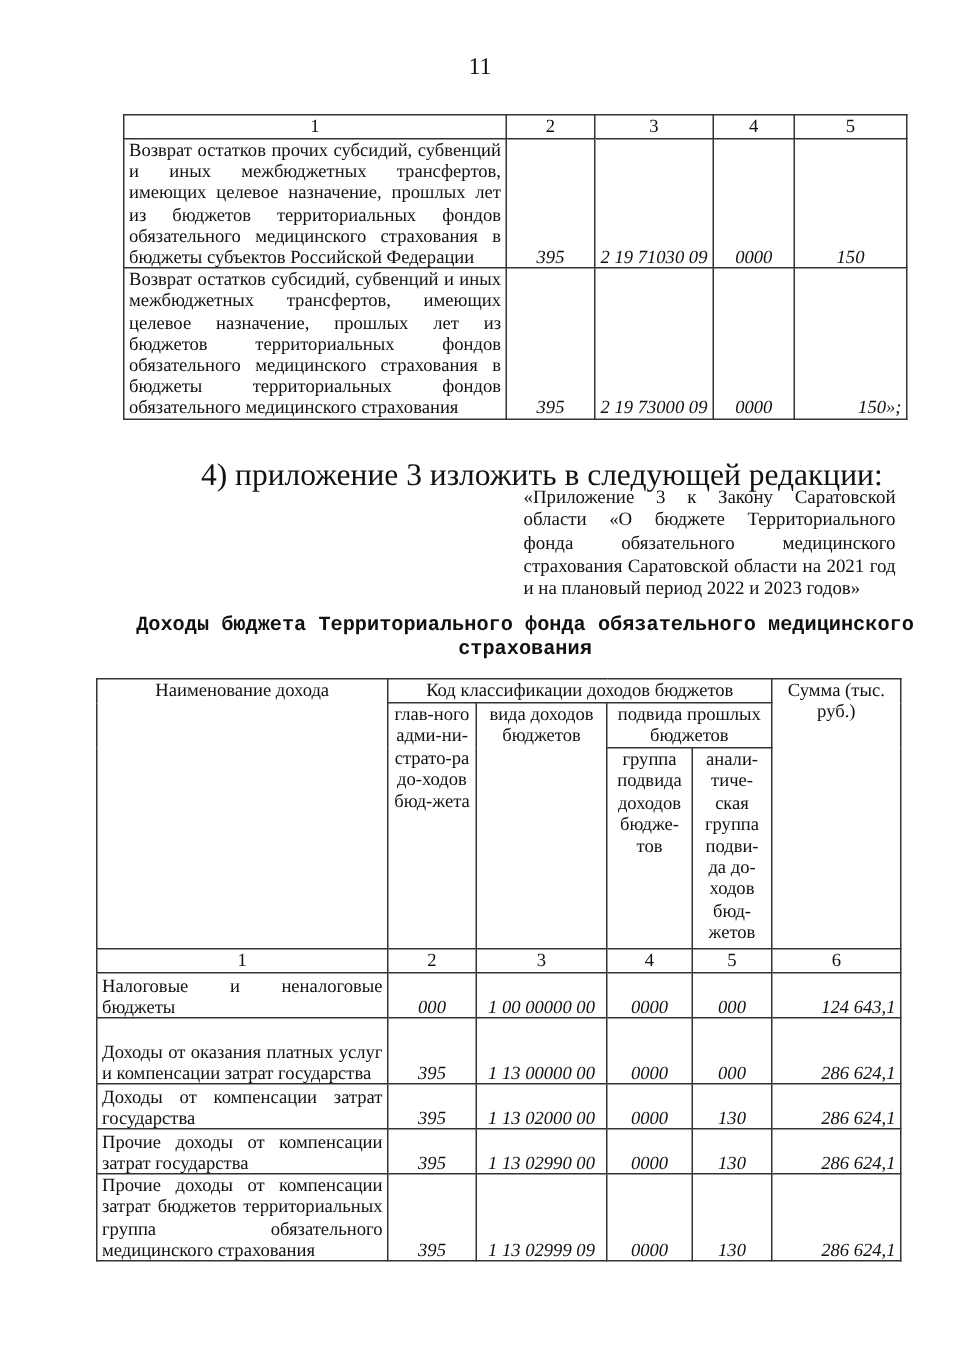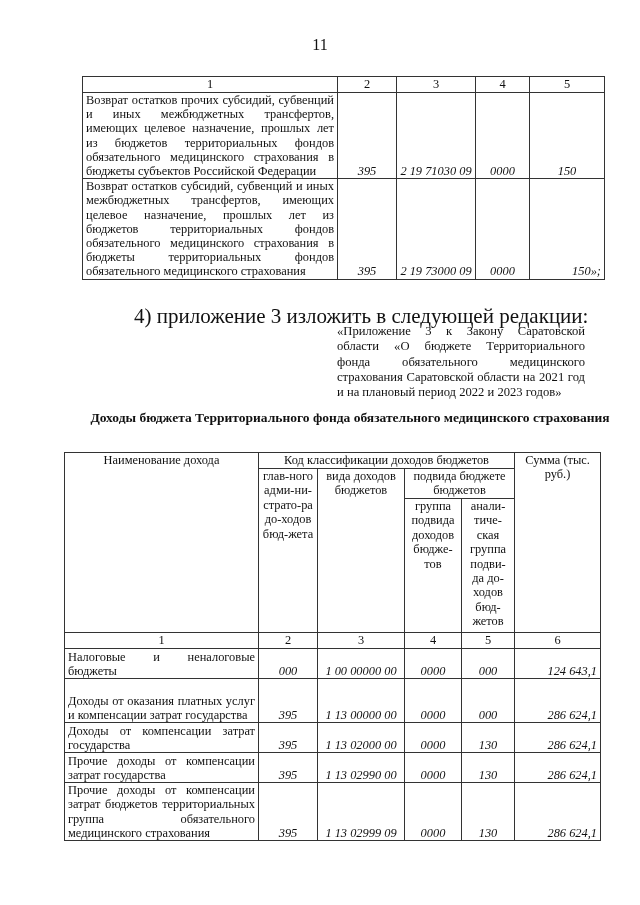--- a/index.html
+++ b/index.html
@@ -9,22 +9,22 @@
   table { border-collapse: collapse; position: absolute; table-layout: fixed; }
   td { border: 1px solid #333; font-size: 12.4px; line-height: 14.2px; padding: 0 3px; vertical-align: bottom; }
   td.num { text-align: center; font-style: italic; }
   td.txt { text-align: justify; text-align-last: left; }
   td.hdr { vertical-align: top; text-align: center; line-height: 14.4px; }
   .t1 { left: 82px; top: 76px; width: 522px; }
   .t2 { left: 64px; top: 452px; width: 536px; }
   .idx td { text-align: center; vertical-align: middle; height: 15px; }
   .sum { text-align: right !important; }
   .para { position: absolute; left: 134px; top: 304px; font-size: 21px; }
-  .quote { position: absolute; left: 337px; top: 324px; width: 248px; font-size: 12.6px; line-height: 15.3px; text-align: justify; }
-  .title { position: absolute; left: 60px; top: 410px; width: 580px; text-align: center; font-weight: bold; font-size: 13.5px; line-height: 16px; }
+  .quote { position: absolute; left: 349px; top: 324px; width: 248px; font-size: 12.6px; line-height: 15.3px; text-align: justify; }
+  .title { position: absolute; left: 60px; top: 410px; width: 580px; text-align: center; font-weight: bold; font-size: 13.5px; line-height: 16px; font-family: Liberation Mono, monospace; }
 </style>
 </head>
 <body>
 
 <div class="page-num">11</div>
 
 <table class="t1">
   <colgroup>
       <col style="width:255px">
       <col style="width:59px">
@@ -75,21 +75,21 @@
     </colgroup>
   <tbody>
       <tr style="height:16px">
     <td class="hdr" rowspan="3">Наименование дохода</td>
     <td class="hdr" colspan="4">Код классификации доходов бюджетов</td>
     <td class="hdr" rowspan="3">Сумма (тыс. руб.)</td>
   </tr>
   <tr style="height:30px">
     <td class="hdr" rowspan="2">глав-ного адми-ни-страто-ра до-ходов бюд-жета</td>
     <td class="hdr" rowspan="2">вида доходов бюджетов</td>
-    <td class="hdr" colspan="2">подвида бюджете бюджетов</td>
+    <td class="hdr" colspan="2">подвида прошлых бюджетов</td>
   </tr>
   <tr style="height:134px">
     <td class="hdr">группа подвида доходов бюдже-тов</td>
     <td class="hdr">анали-тиче-ская группа подви-да до-ходов бюд-жетов</td>
   </tr>
   <tr class="idx">
     <td>1</td>
     <td>2</td>
     <td>3</td>
     <td>4</td>

